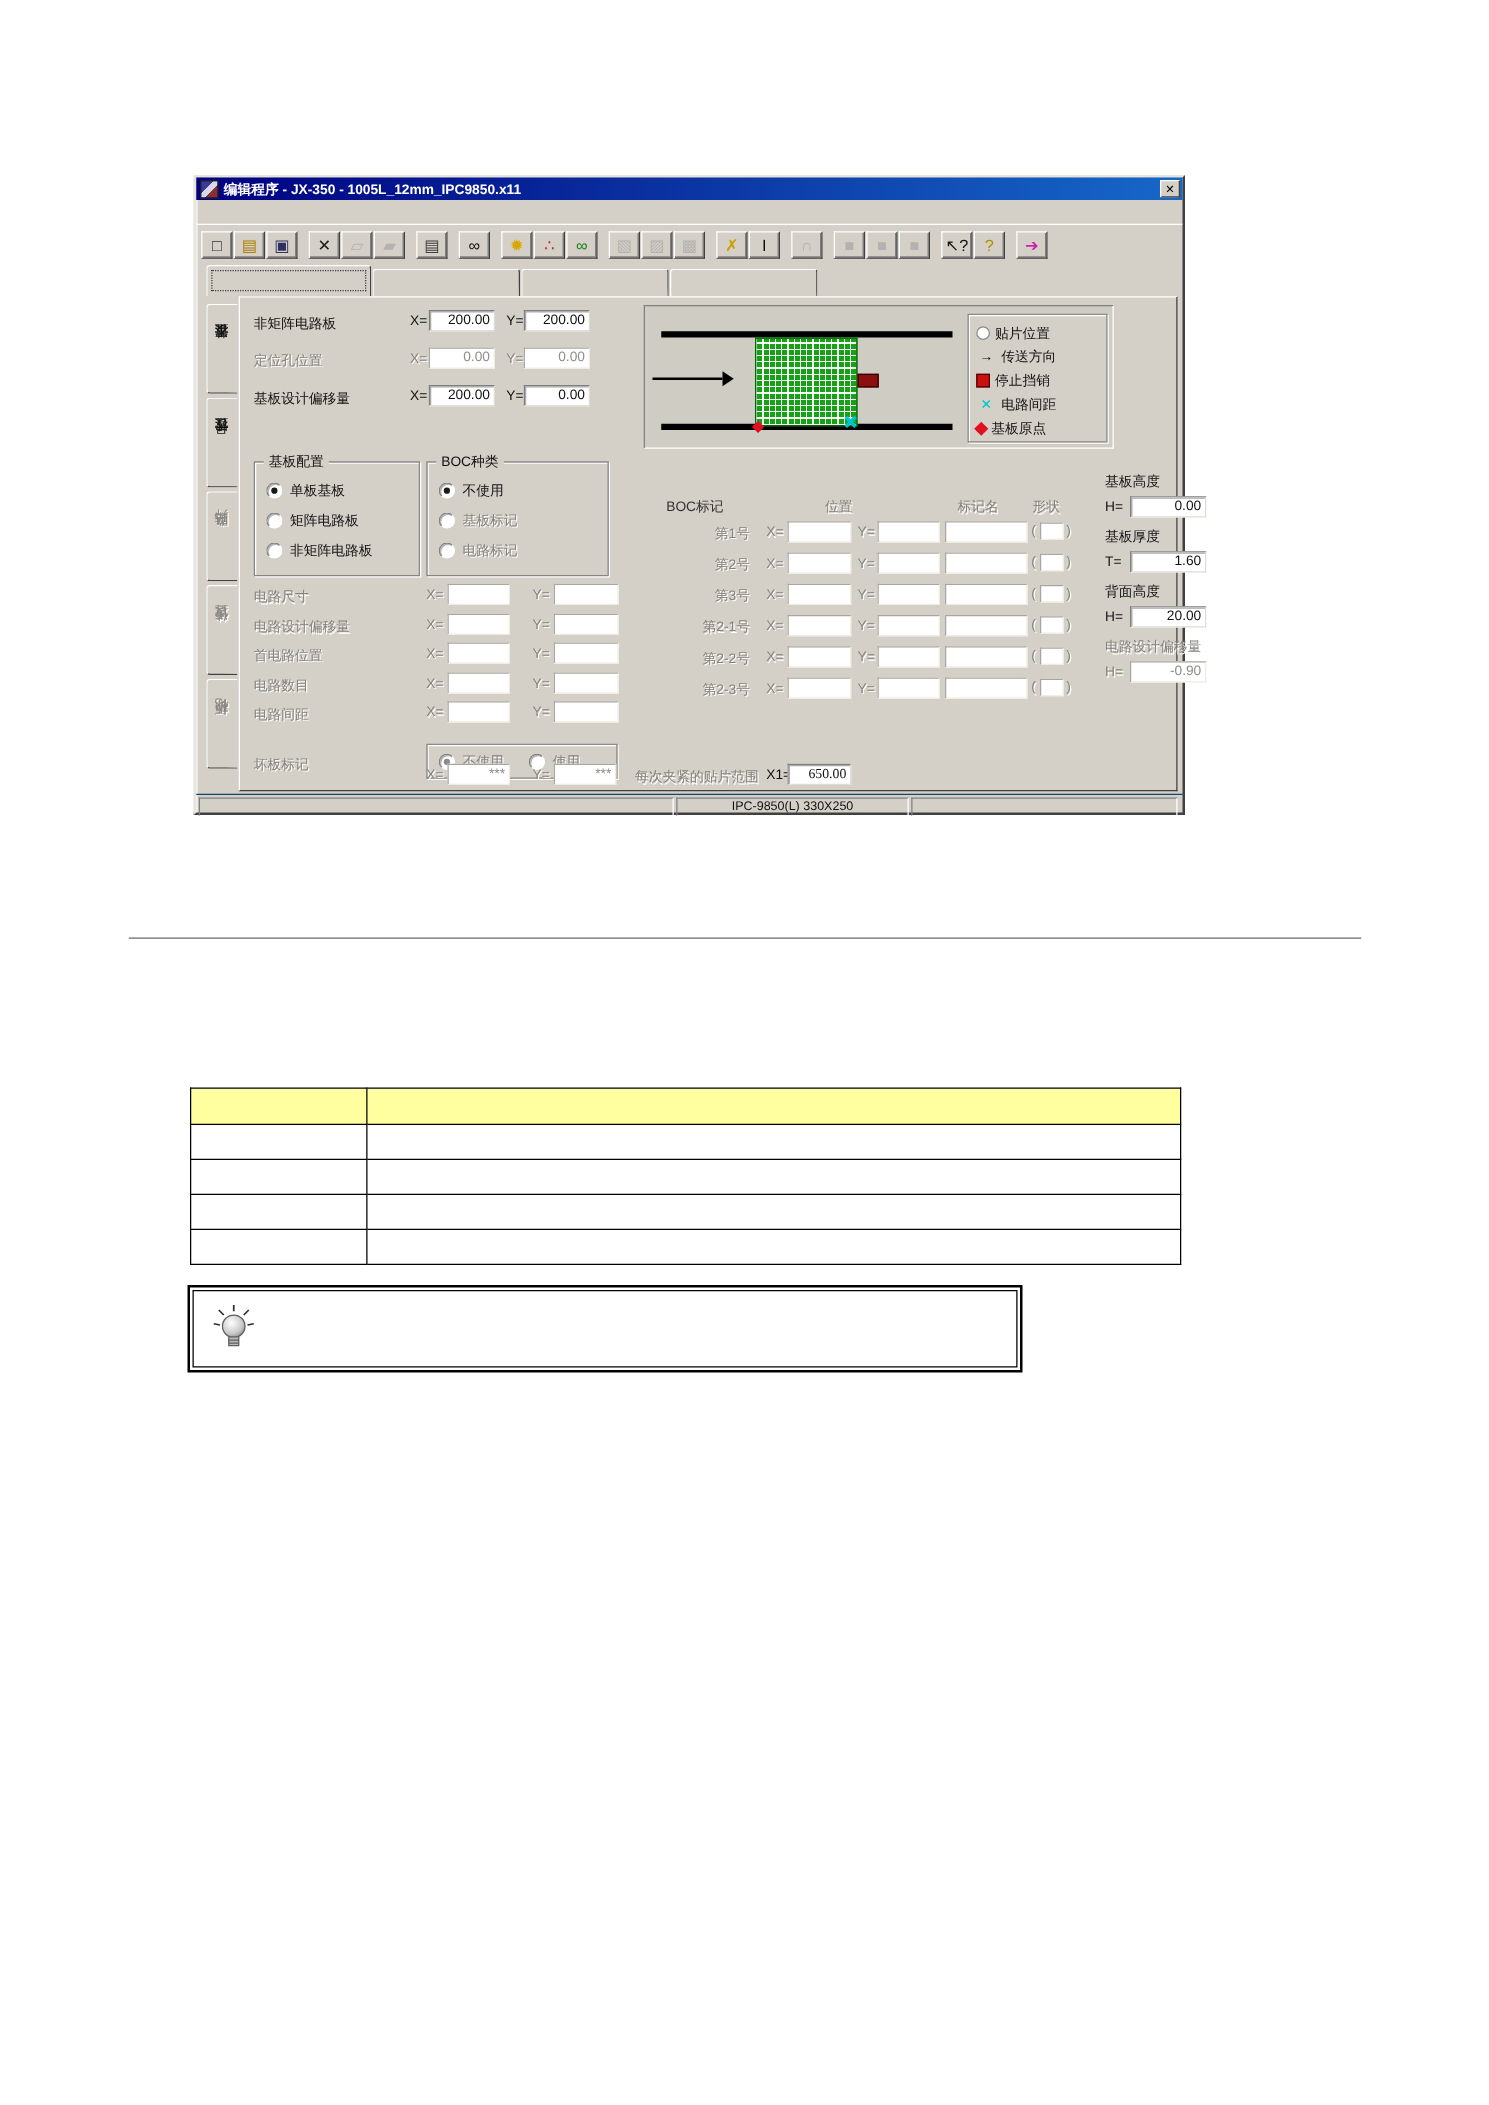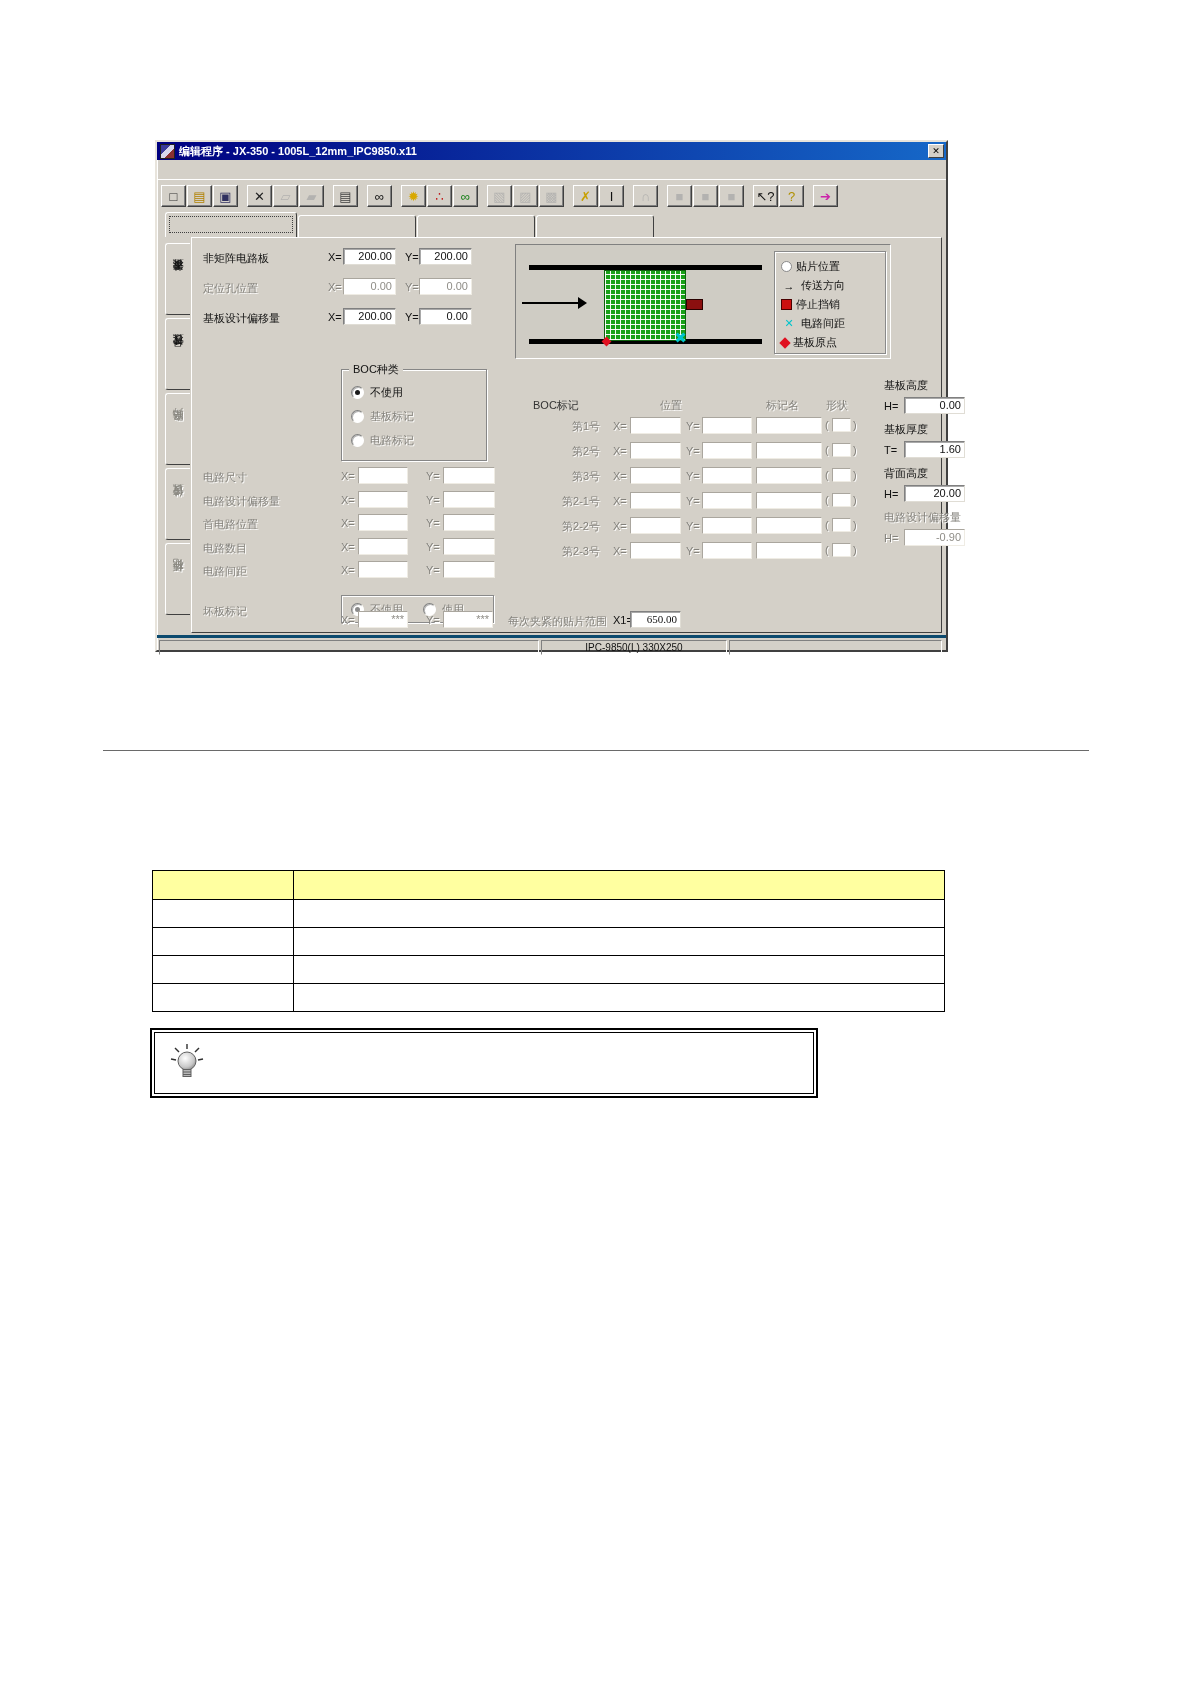--- a/index.html
+++ b/index.html
@@ -131,21 +131,21 @@
 
   
   .heights{position:absolute;left:664px;top:140px;width:86px;margin-left:28px;}
   .hblock{position:relative;height:44px;}
   .hlab{position:absolute;left:0;top:0;white-space:nowrap;}
   .hpre{position:absolute;left:0;top:22px;}
   .hblock .hfield{left:20px;top:19px;width:56px;}
   .hblock.disabled .hlab,.hblock.disabled .hpre{color:#84827c;text-shadow:1px 1px 0 #fff;}
   .hblock.disabled .hfield{border-color:#aaa69e #efece4 #efece4 #aaa69e;box-shadow:none;color:#8f8d87;}
 
-  .statusbar{height:18px;display:flex;align-items:center;padding:0 2px;border-top:3px solid #0c4a6e;}
+  .statusbar{height:18px;display:flex;align-items:center;padding:0 2px;border-top:1px solid #0c4a6e;}
   .scell{display:inline-block;height:13px;border:1px solid;border-color:#808080 #fff #fff #808080;margin-right:2px;}
   .s1{width:378px;} .s2{width:184px;text-align:center;font-size:10px;line-height:13px;} .s3{flex:1;}
 
   
   .sep{position:absolute;left:103px;top:750px;width:986px;height:1px;background:#6a6a6a;}
   .doc-table{position:absolute;left:152px;top:870px;width:793px;border-collapse:collapse;table-layout:fixed;}
   .doc-table th,.doc-table td{border:1px solid #000;height:27px;padding:0 4px;font-weight:400;}
   .doc-table thead th{height:28px;}
   .doc-table .c1{width:132px;}
   .tip{position:absolute;left:150px;top:1028px;width:668px;height:70px;border:2px solid #000;padding:2px;box-sizing:border-box;background:#fff;}
@@ -298,20 +298,38 @@
             </div>
             <div class="dimrow">
               <span class="lab">基板设计偏移量</span>
               <span class="xy fx-l">X=</span>
               <span class="field num fx">200.00</span>
               <span class="xy fy-l">Y=</span>
               <span class="field num fy">0.00</span>
             </div>
           </div>
 
+        <div class="groupbox gb-config">
+          <span class="gb-title">基板配置</span>
+          <div class="gb-opts">
+
+          <label class="radio-row active">
+                <span class="radio"></span>
+                <span class="radio-lab">单板基板</span>
+              </label>
+              <label class="radio-row">
+                <span class="radio"></span>
+                <span class="radio-lab">矩阵电路板</span>
+              </label>
+              <label class="radio-row">
+                <span class="radio"></span>
+                <span class="radio-lab">非矩阵电路板</span>
+              </label>
+            </div>
+        </div>
 
         <div class="groupbox gb-boc">
           <span class="gb-title">BOC种类</span>
           <div class="gb-opts">
 
           <label class="radio-row active">
                 <span class="radio"></span>
                 <span class="radio-lab">不使用</span>
               </label>
               <label class="radio-row disabled">

